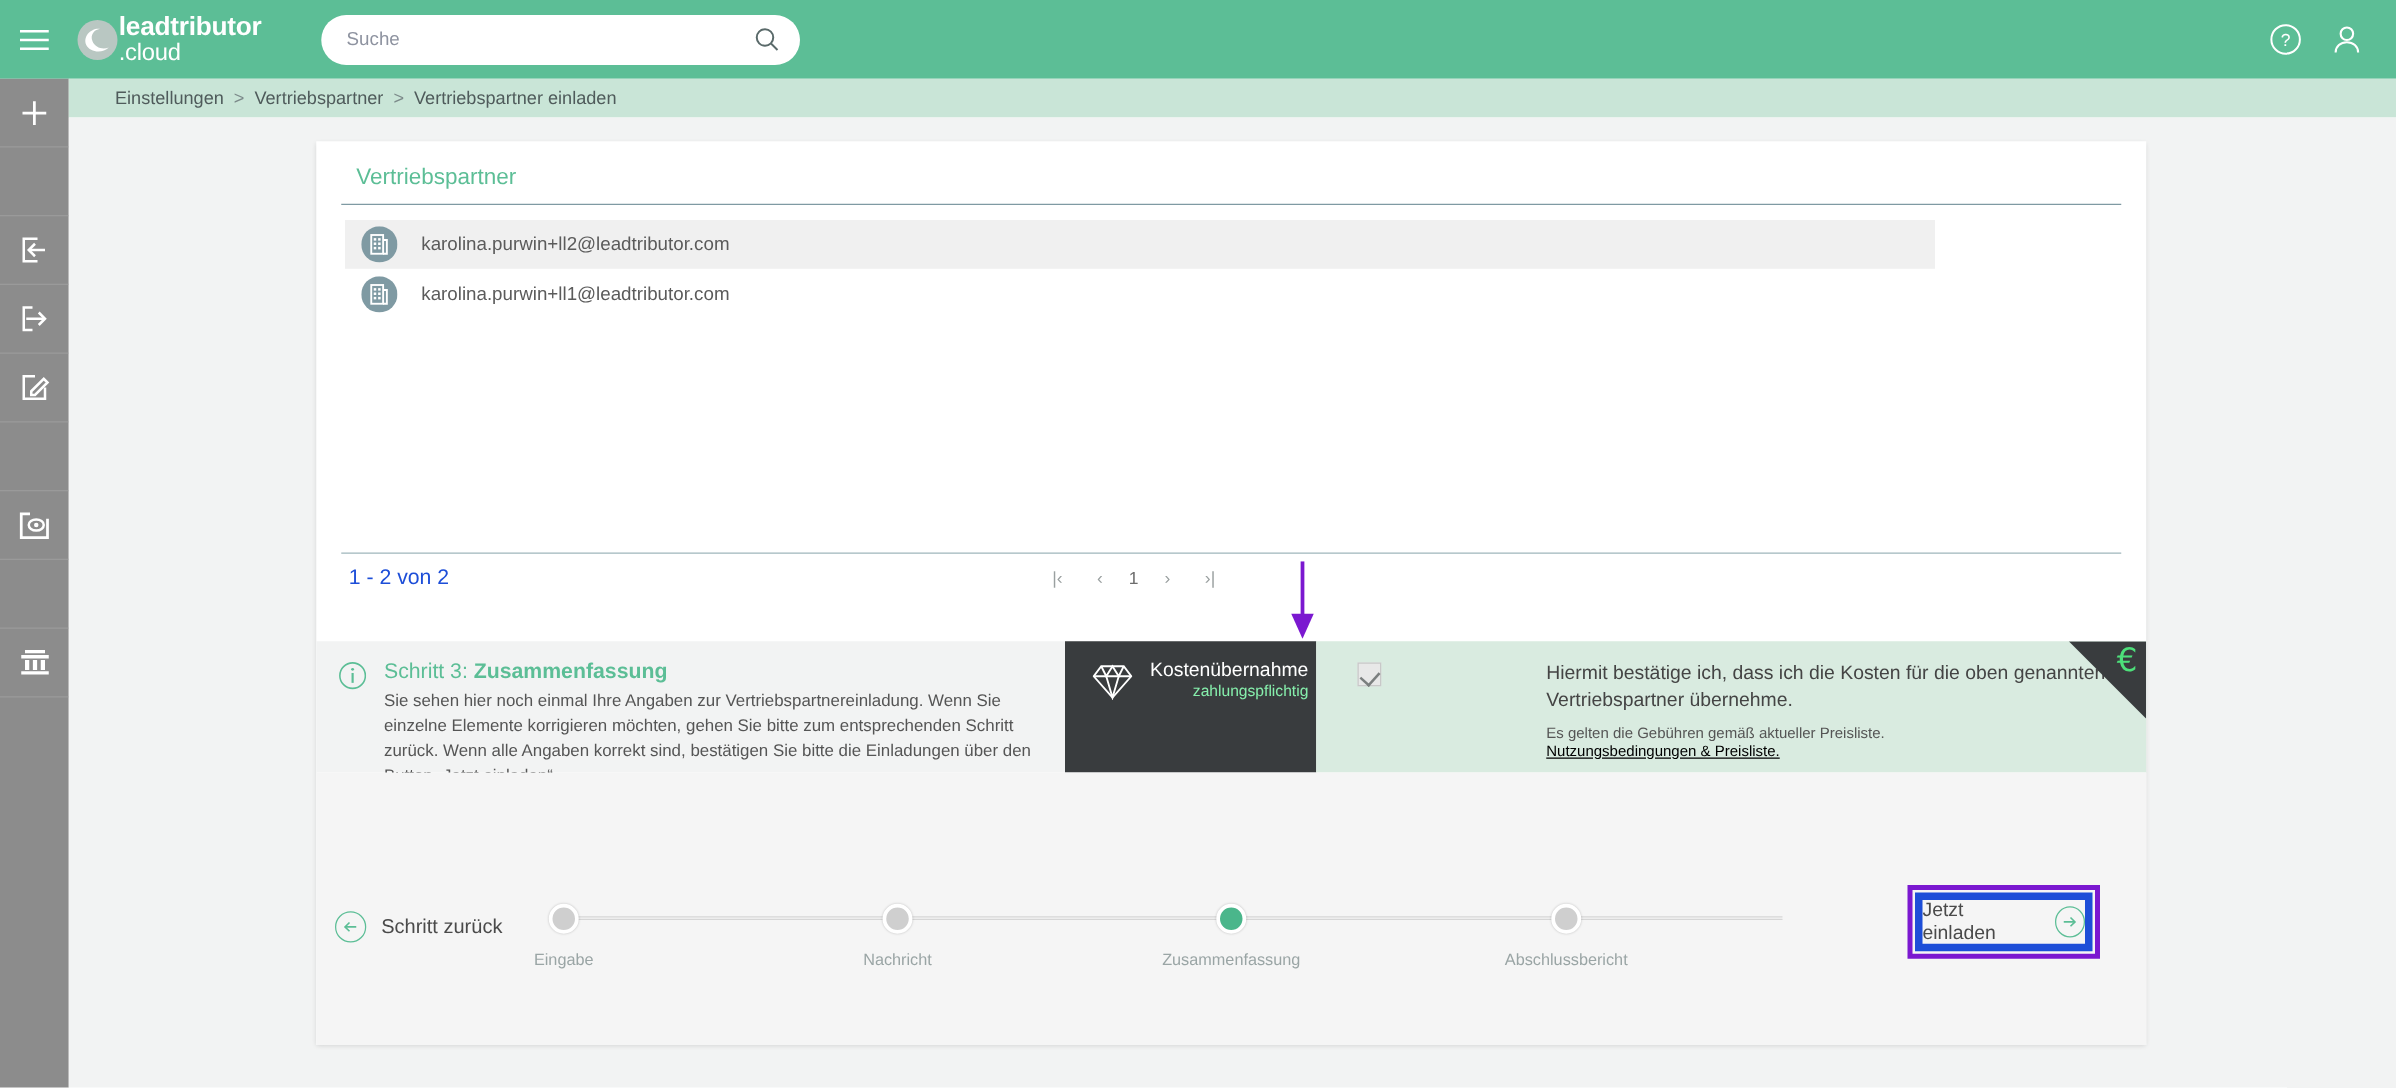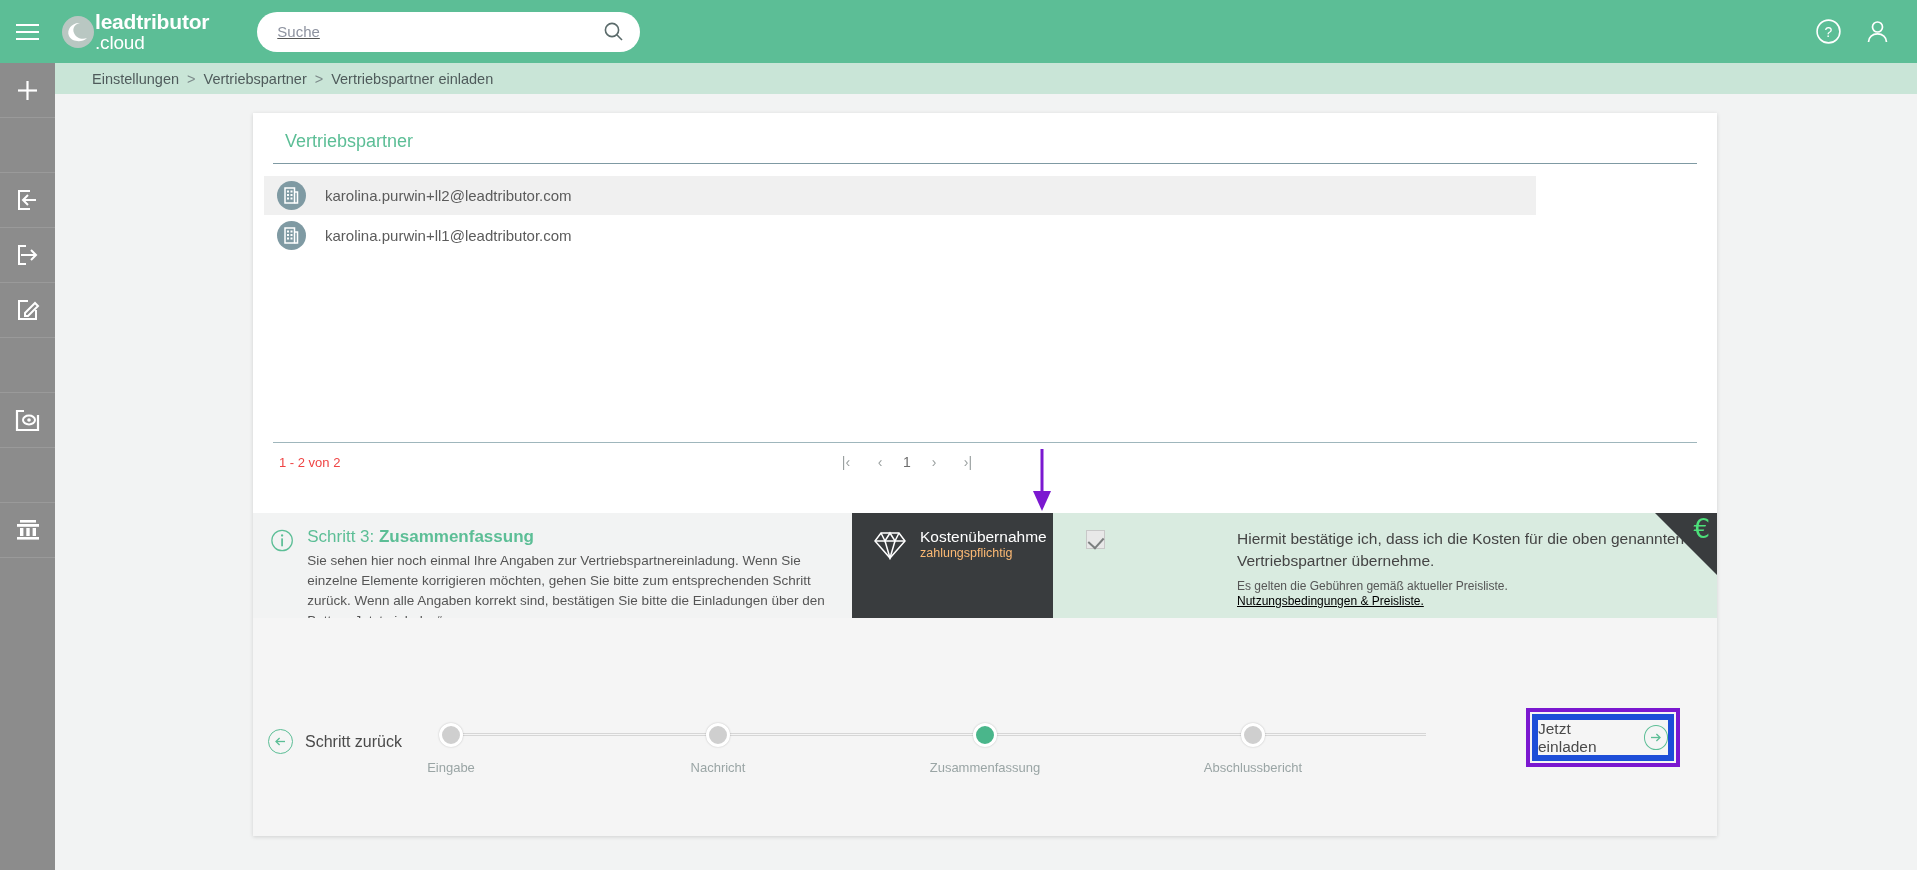--- a/index.html
+++ b/index.html
@@ -26,21 +26,21 @@
   .brand-text { color: #ffffff; line-height: 1.02; }
   .brand-text .l1 { font-size: 21px; font-weight: bold; letter-spacing: -.2px; }
   .brand-text .l2 { font-size: 19px; font-weight: normal; letter-spacing: -.2px; }
   .searchbox {
     margin-left: 48px; width: 383px; height: 40px; background: #fff;
     border-radius: 20px; display: flex; align-items: center;
     padding: 0 16px 0 20px;
   }
   .searchbox input {
     border: 0; outline: 0; flex: 1; font-size: 15px; color: #555;
-    font-family: "Liberation Sans", sans-serif; background: transparent; text-decoration: underline;
+    font-family: "Liberation Sans", sans-serif; background: transparent;
   }
   .searchbox input::placeholder { color: #8e93a0; }
   .topbar-right {
     margin-left: auto; display: flex; align-items: center; gap: 22px;
     padding-right: 26px;
   }
   .topbar-right svg { display: block; cursor: pointer; }
 
   
   .rail {
@@ -77,36 +77,36 @@
 
   .card-title {
     position: absolute; left: 32px; top: 18px;
     font-size: 18px; color: #5cbe96; font-weight: normal;
   }
   .list-divider {
     position: absolute; left: 20px; top: 50px; width: 1424px; height: 1px;
     background: #7f9aa3;
   }
   .row {
-    position: absolute; left: 11px; width: 1272px; height: 39px;
+    position: absolute; left: 23px; width: 1272px; height: 39px;
     display: flex; align-items: center; cursor: pointer;
   }
   .row.alt { background: #f0f0f0; }
   .row-icon { margin-left: 13px; width: 29px; height: 29px; }
   .row-label { margin-left: 19px; font-size: 15px; color: #5b5b5b; }
 
   .list-bottom-divider {
     position: absolute; left: 20px; top: 329px; width: 1424px; height: 1px;
     background: #9fb6bc;
   }
   .pager {
     position: absolute; left: 20px; top: 330px; width: 1424px; height: 38px;
     display: flex; align-items: center;
   }
-  .pager-count { margin-left: 6px; font-size: 13px; color: #ef4444; }
+  .pager-count { margin-left: 6px; font-size: 17px; color: #1d4ed8; }
   .pager-nav {
     position: absolute; left: 556px; display: flex; align-items: center; gap: 0;
     font-size: 14px; color: #9aa0a0;
   }
   .pager-nav span {
     width: 34px; text-align: center; cursor: pointer; user-select: none;
   }
   .pager-nav span.page-num { color: #6d6d6d; width: 20px; }
 
   
@@ -122,21 +122,21 @@
   .summary-text .s-title b { font-weight: bold; }
   .summary-text .s-body {
     font-size: 13.5px; color: #555; line-height: 1.47; max-width: 565px;
   }
   .cost-banner {
     width: 201px; background: #393c3e; display: flex; align-items: flex-start;
     padding: 15px 0 0 22px;
   }
   .cost-banner .gem { margin-right: 14px; margin-top: 3px; }
   .cost-banner .c1 { color: #ffffff; font-size: 15.5px; line-height: 1.15; }
-  .cost-banner .c2 { color: #fdba74; font-size: 12.5px; }
+  .cost-banner .c2 { color: #86efac; font-size: 12.5px; text-align: right; }
   .confirm {
     flex: 1; background: #d9ebe0; position: relative;
     display: flex; align-items: flex-start; padding: 15px 0 0 33px;
     overflow: hidden;
     justify-content: space-between;
   }
   .confirm .chk {
     width: 19px; height: 19px; background: #e8e8e8; border: 1px solid #c8c8c8;
     position: relative; flex: 0 0 auto; margin-top: 2px; cursor: pointer;
   }

